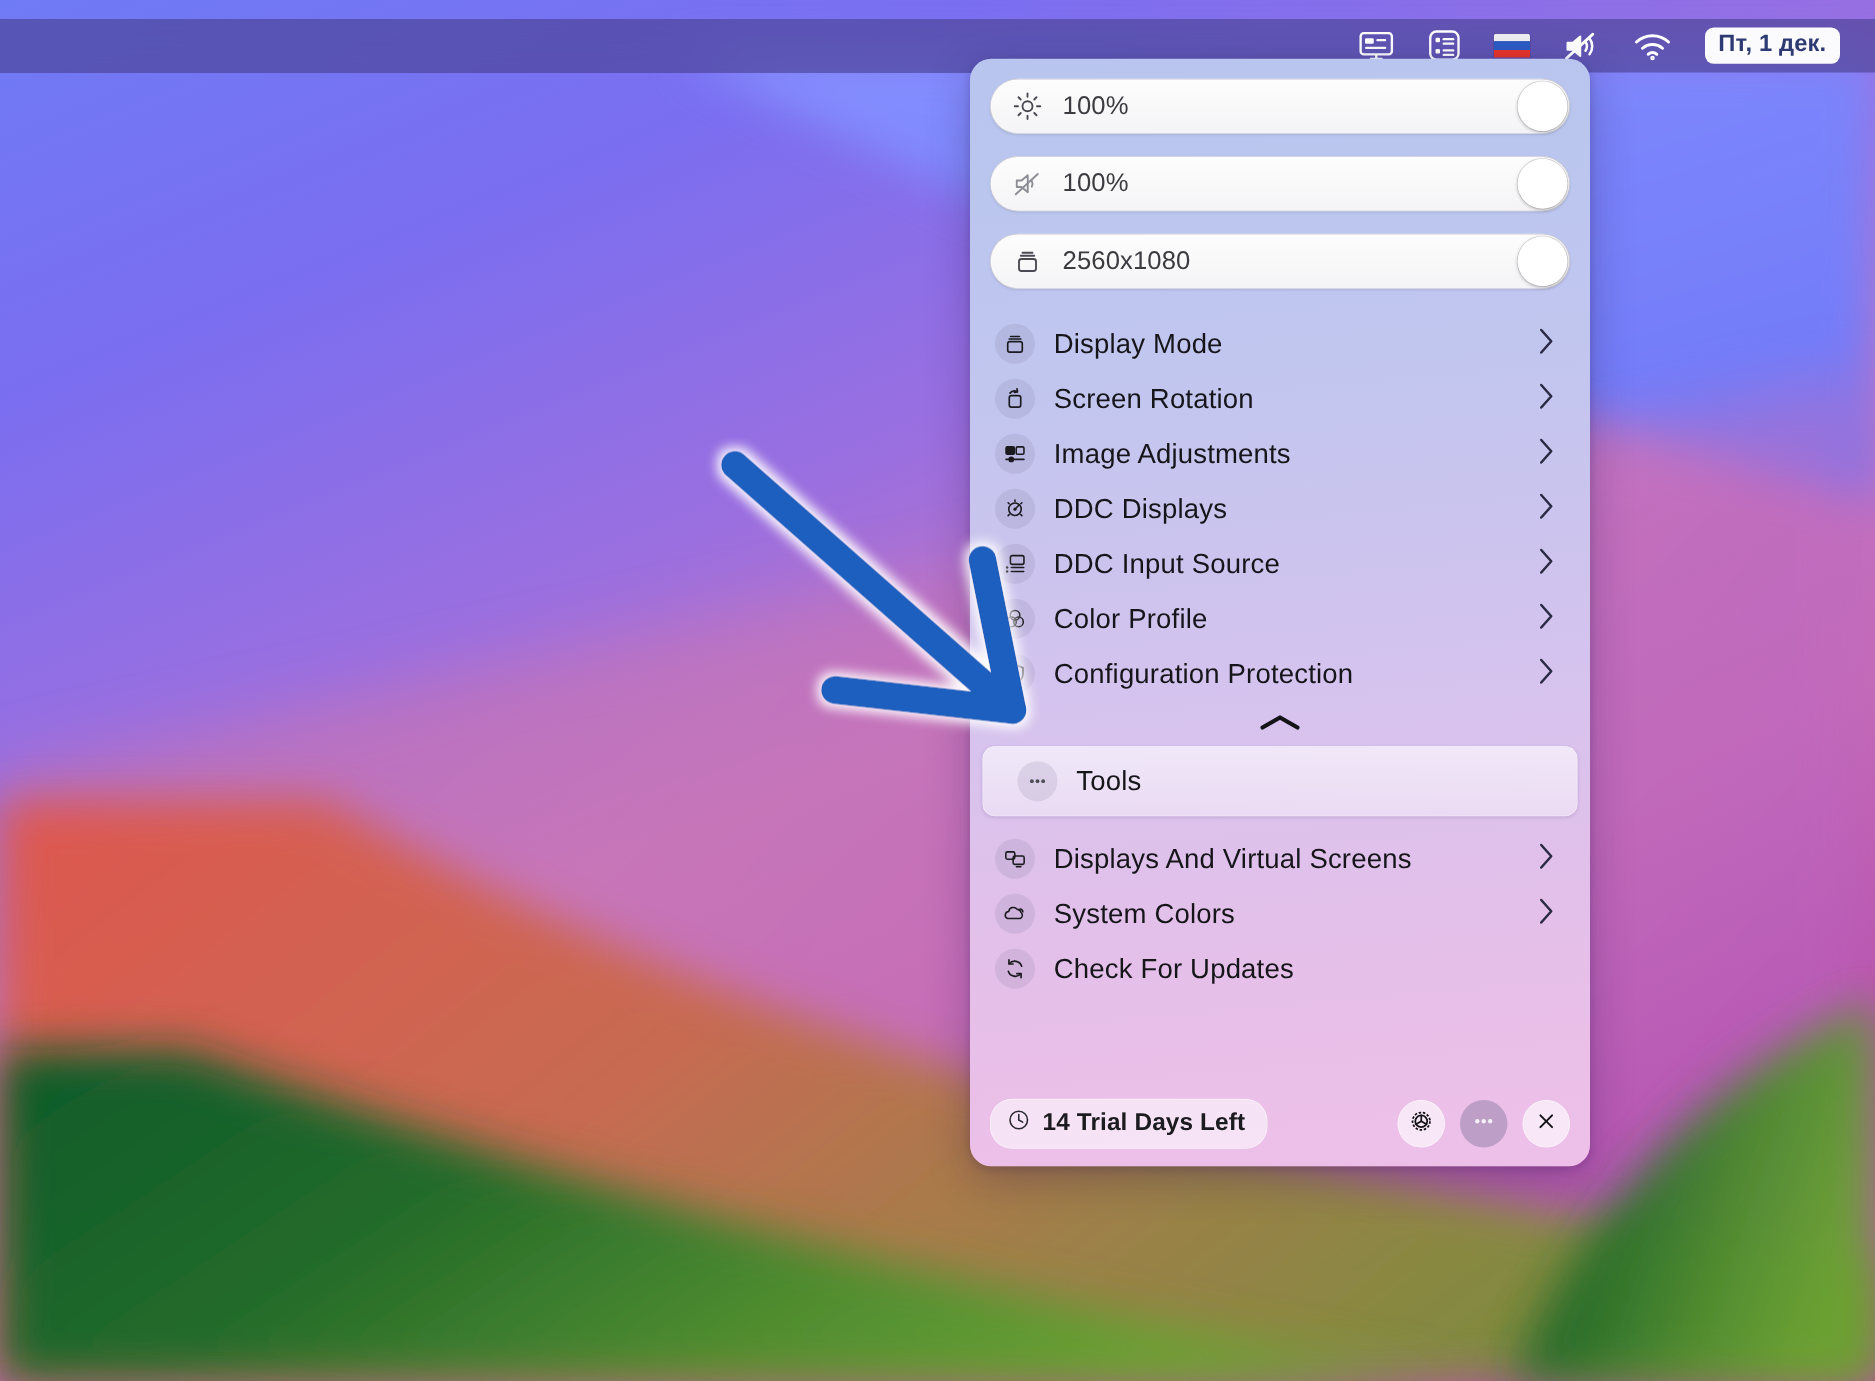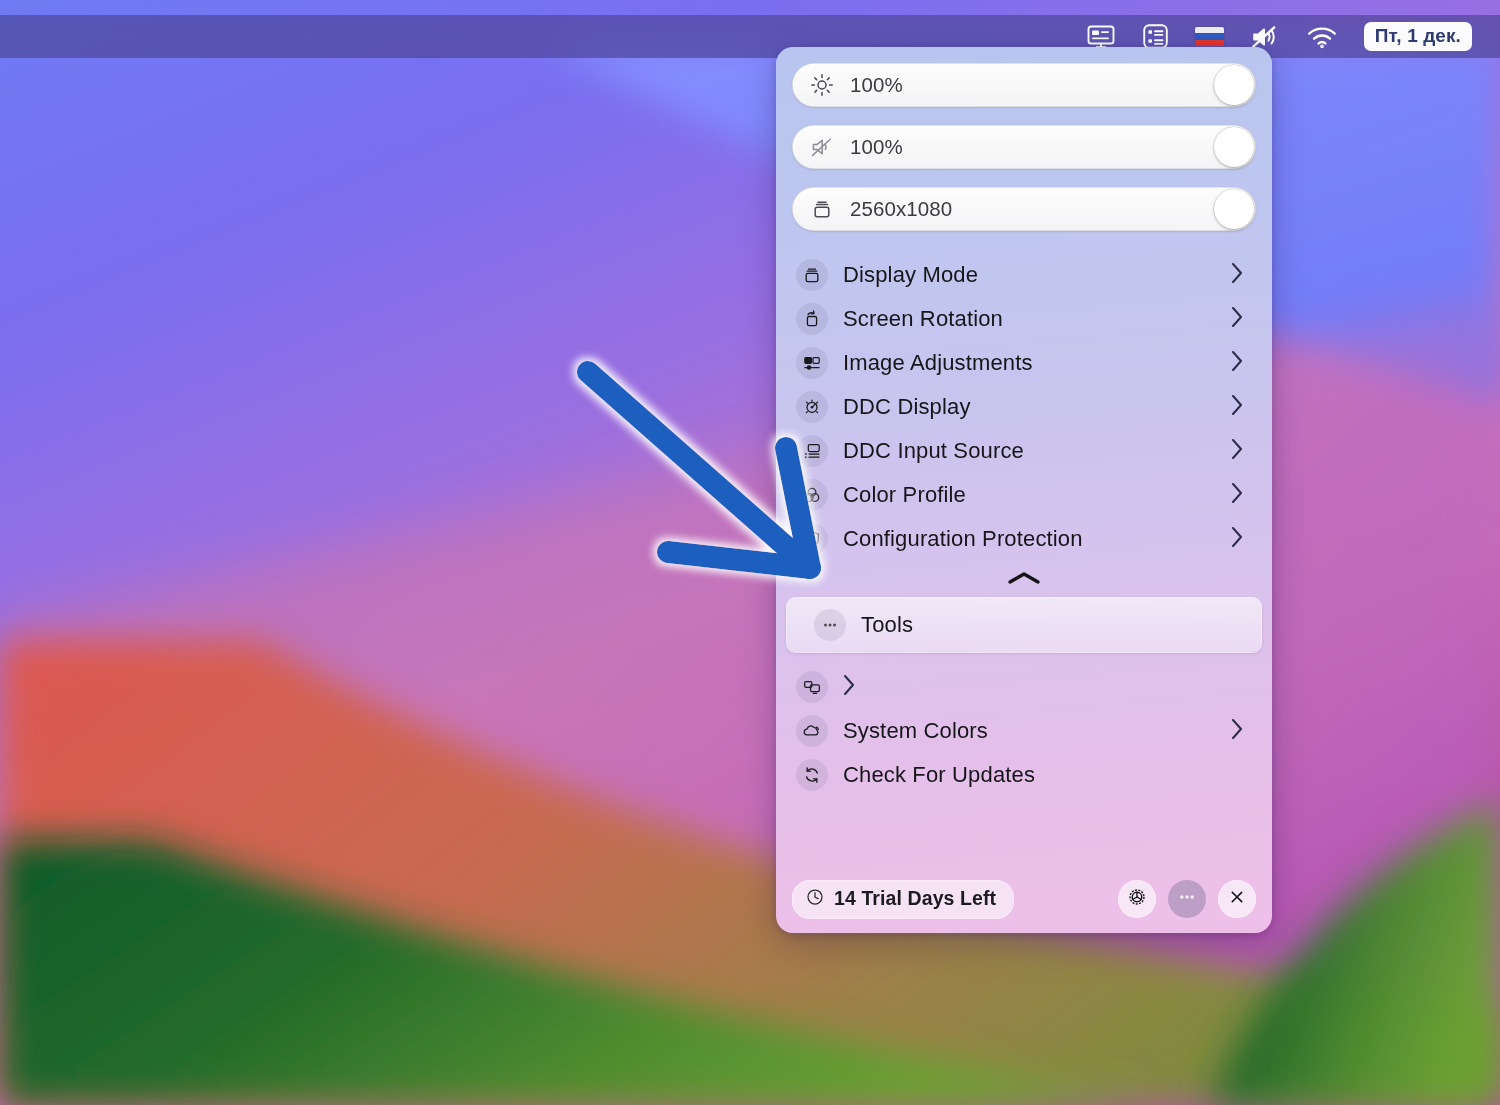--- a/index.html
+++ b/index.html
@@ -333,21 +333,21 @@
             <circle cx="12" cy="12.4" r="6"></circle>
             <circle cx="12" cy="12.4" r="1.5" fill="#1a1a1f" stroke="none"></circle>
             <line x1="12" y1="12.4" x2="15.6" y2="8.6"></line>
             <line x1="12" y1="3.6" x2="12" y2="5"></line>
             <line x1="5.4" y1="6.2" x2="6.4" y2="7.2"></line>
             <line x1="18.6" y1="6.2" x2="17.6" y2="7.2"></line>
             <line x1="5.4" y1="18.6" x2="6.4" y2="17.6"></line>
             <line x1="18.6" y1="18.6" x2="17.6" y2="17.6"></line>
           </svg>
         </span>
-        <span class="menu-label">DDC Display</span>
+        <span class="menu-label">DDC Displays</span>
         <span class="chev-right">
           <svg width="13" height="22" viewBox="0 0 13 22" fill="none" stroke="#2a2a44" stroke-width="2" stroke-linecap="round" stroke-linejoin="round">
               <polyline points="2,2 10,11 2,20"></polyline>
             </svg>
         </span>
       </div>
 
       <div class="menu-row">
         <span class="icon-badge">
           <svg width="20" height="20" viewBox="0 0 24 24" fill="none" stroke="#1a1a1f" stroke-width="1.5" stroke-linecap="round">
@@ -424,20 +424,21 @@
     <div class="menu-list">
 
       <div class="menu-row">
         <span class="icon-badge">
           <svg width="20" height="20" viewBox="0 0 24 24" fill="none" stroke="#1a1a1f" stroke-width="1.5" stroke-linejoin="round" stroke-linecap="round">
             <rect x="3.2" y="5.4" width="8.6" height="7" rx="1.6"></rect>
             <rect x="10.2" y="9.4" width="10.6" height="8" rx="1.6"></rect>
             <line x1="13.4" y1="19.6" x2="17.6" y2="19.6"></line>
           </svg>
         </span>
+        <span class="menu-label">Displays And Virtual Screens</span>
         <span class="chev-right">
           <svg width="13" height="22" viewBox="0 0 13 22" fill="none" stroke="#2a2a44" stroke-width="2" stroke-linecap="round" stroke-linejoin="round">
               <polyline points="2,2 10,11 2,20"></polyline>
             </svg>
         </span>
       </div>
 
       <div class="menu-row">
         <span class="icon-badge">
           <svg width="20" height="20" viewBox="0 0 24 24" fill="none" stroke="#1a1a1f" stroke-width="1.5" stroke-linejoin="round">

